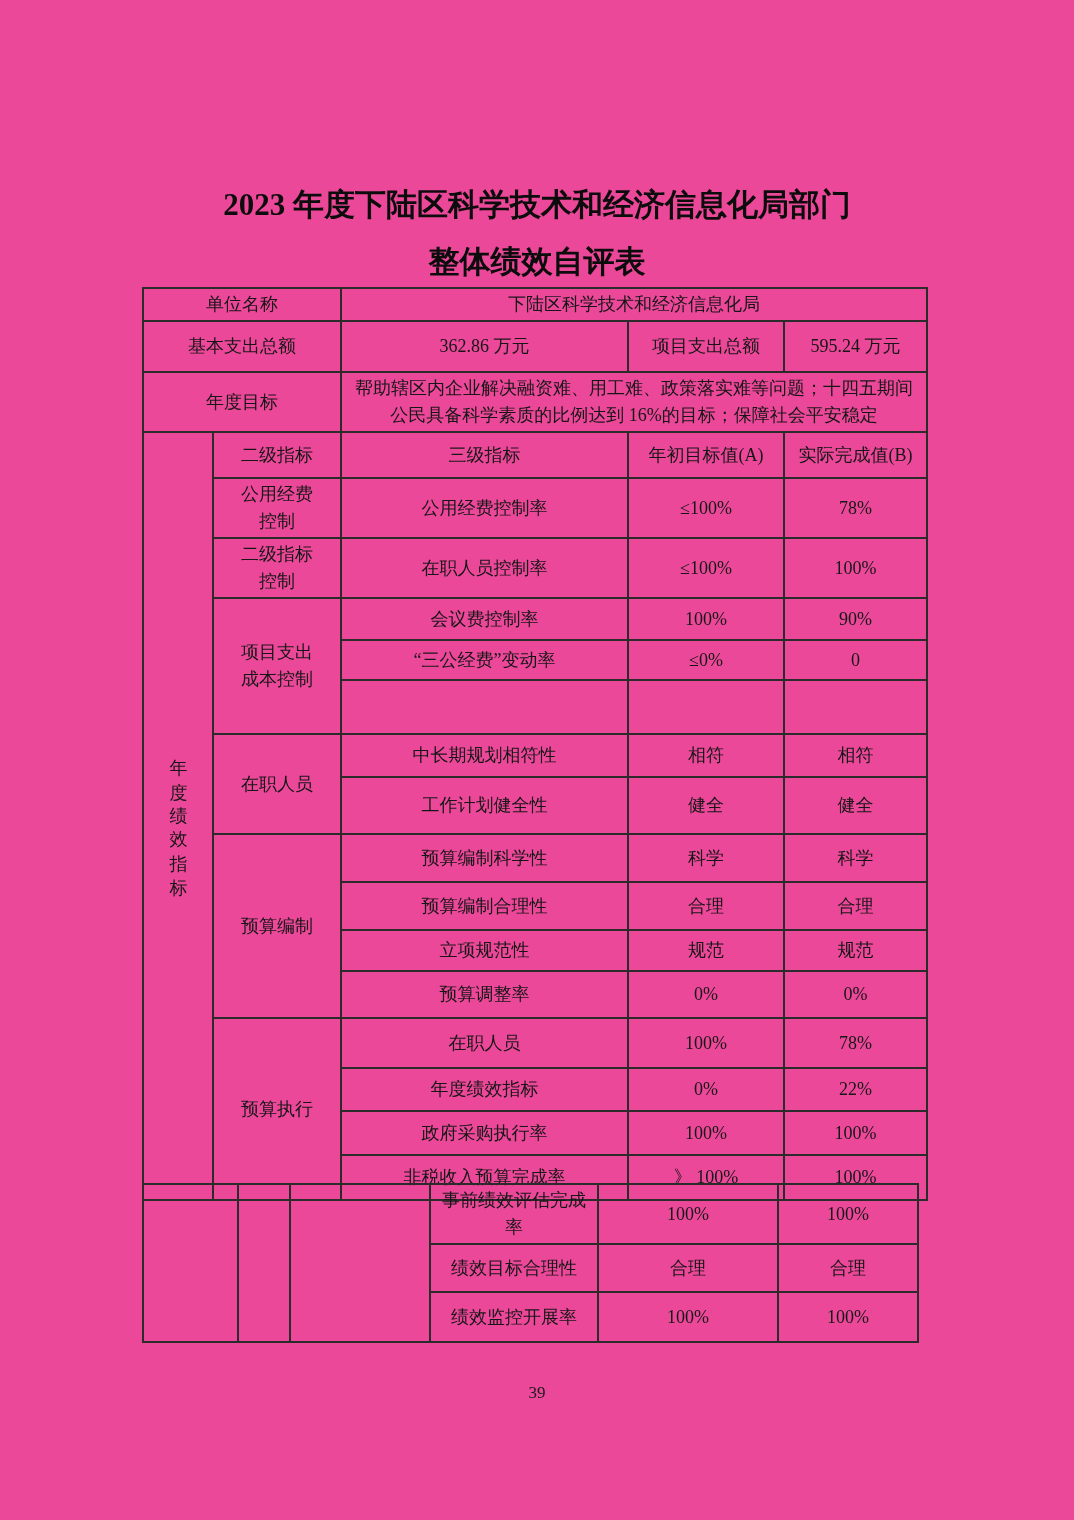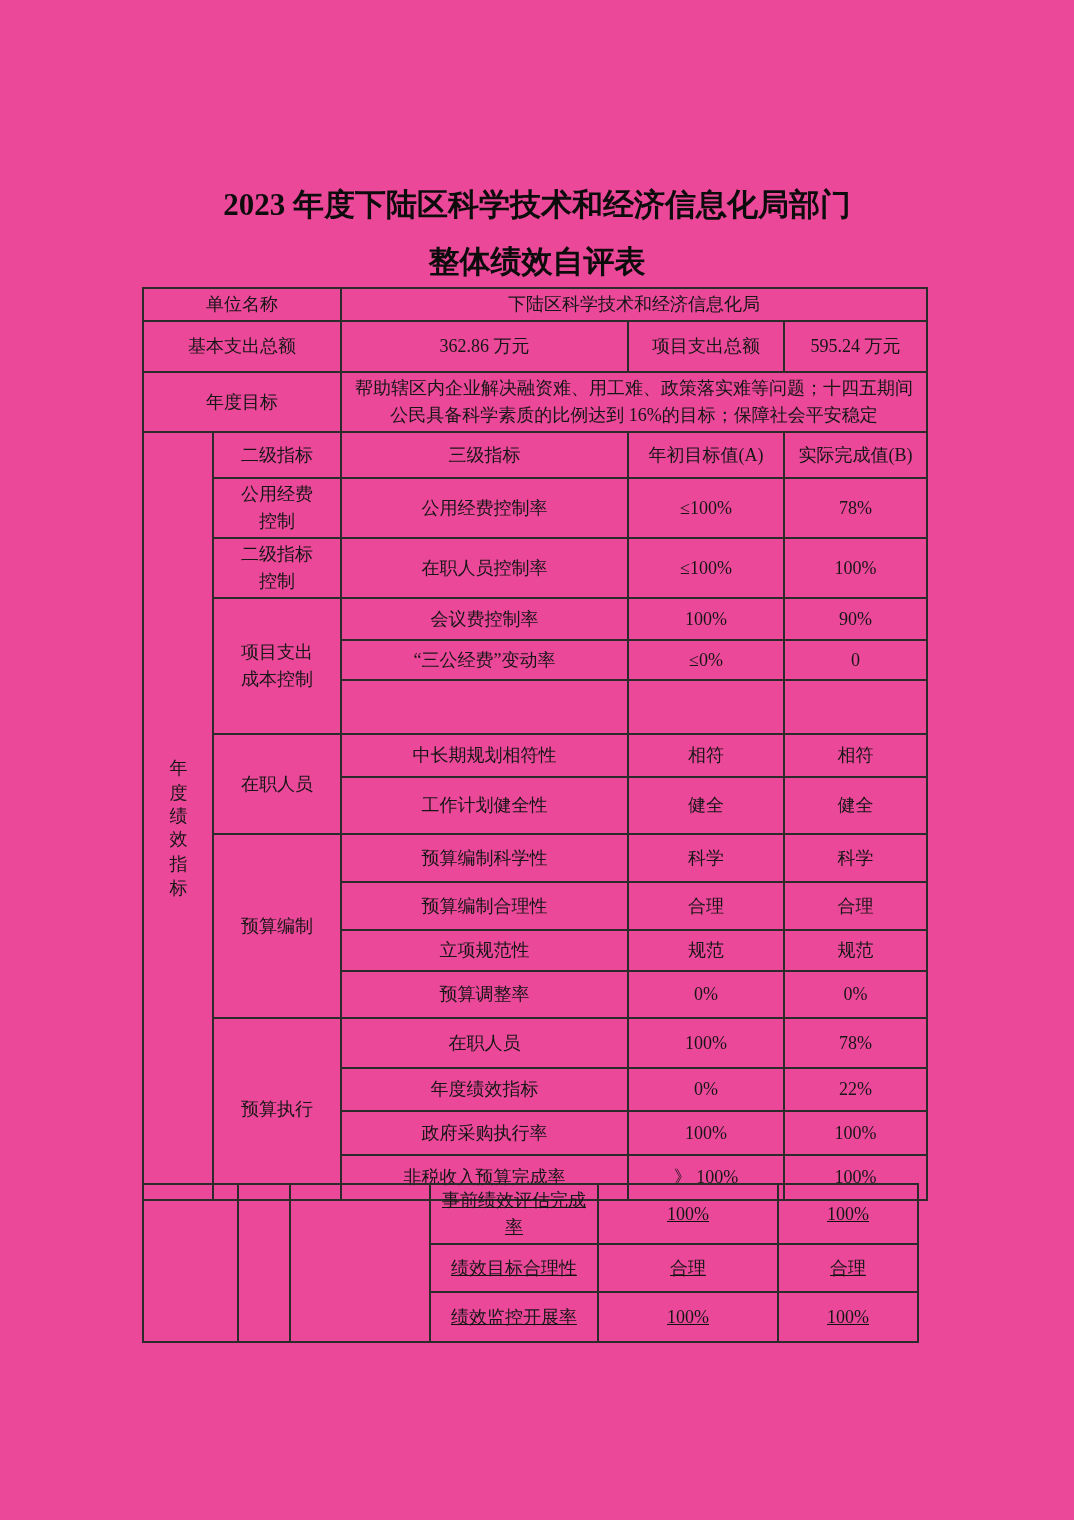--- a/index.html
+++ b/index.html
@@ -30,21 +30,21 @@
     text-align:center;
     vertical-align:middle;
     font-size:18px;
     line-height:1.5;
     padding:2px 5px;
     white-space:pre-line;
     color:#161616;
     overflow:hidden;
   }
   .top-table{left:142px;top:287px;width:784px;}
-  .bottom-table{left:142px;top:1183px;width:775px;text-decoration:underline;}
+  .bottom-table{left:142px;top:1183px;width:775px;}
   td.vert{
     writing-mode:vertical-rl;
     text-orientation:upright;
     letter-spacing:24px;
     padding:4px 0;
     font-size:18px;
   }
   td.goal-cell{line-height:1.55;}
   td.no-bottom{border-bottom:none;}
   .page-number{
@@ -208,14 +208,15 @@
         <td>合理</td>
       </tr>
       <tr style="height:50px">
         <td>绩效监控开展率</td>
         <td>100%</td>
         <td>100%</td>
       </tr>
     </tbody>
   </table>
 
+  <div class="page-number">39</div>
 
 </div>
 
 </body></html>

